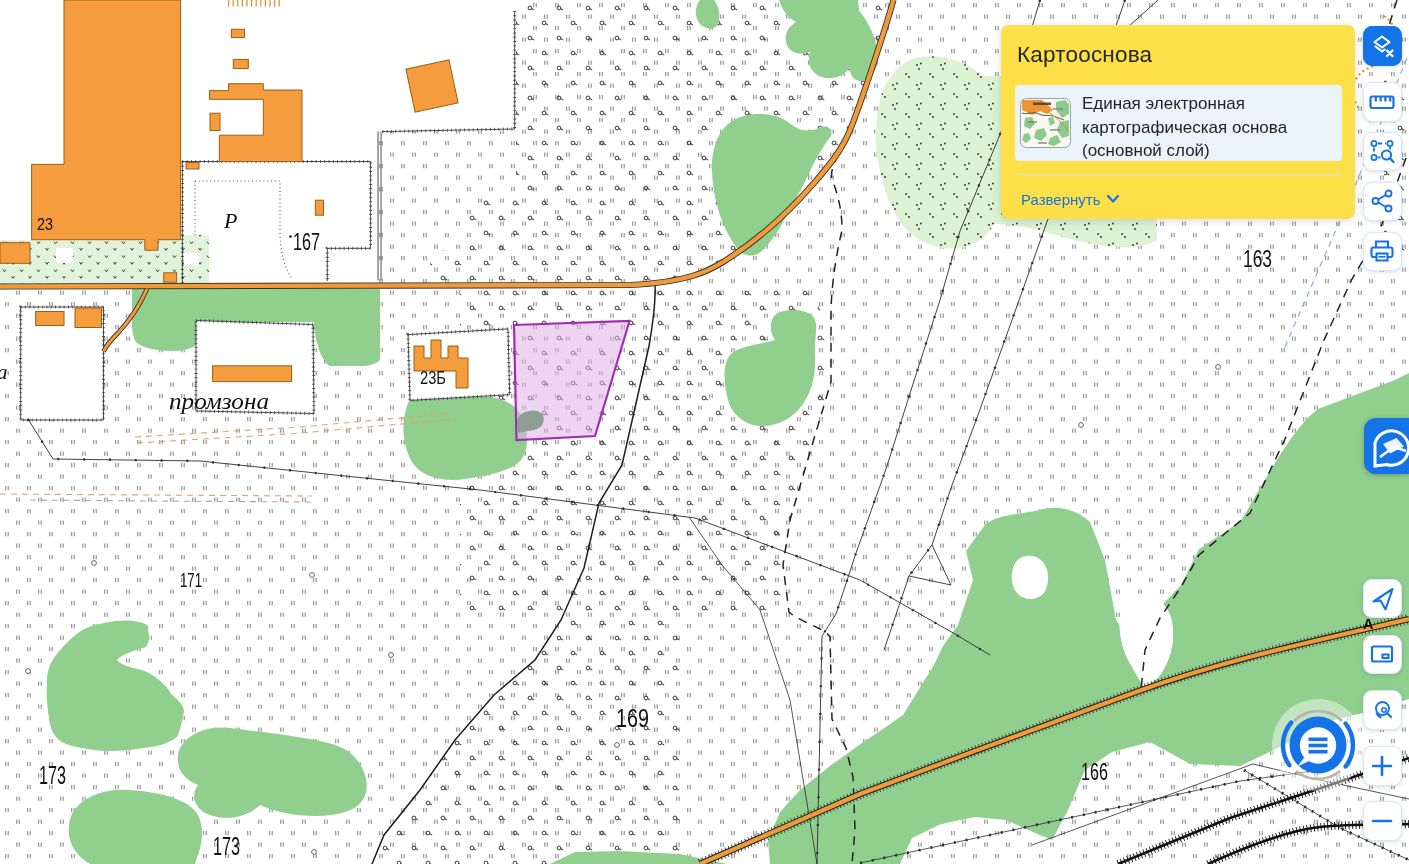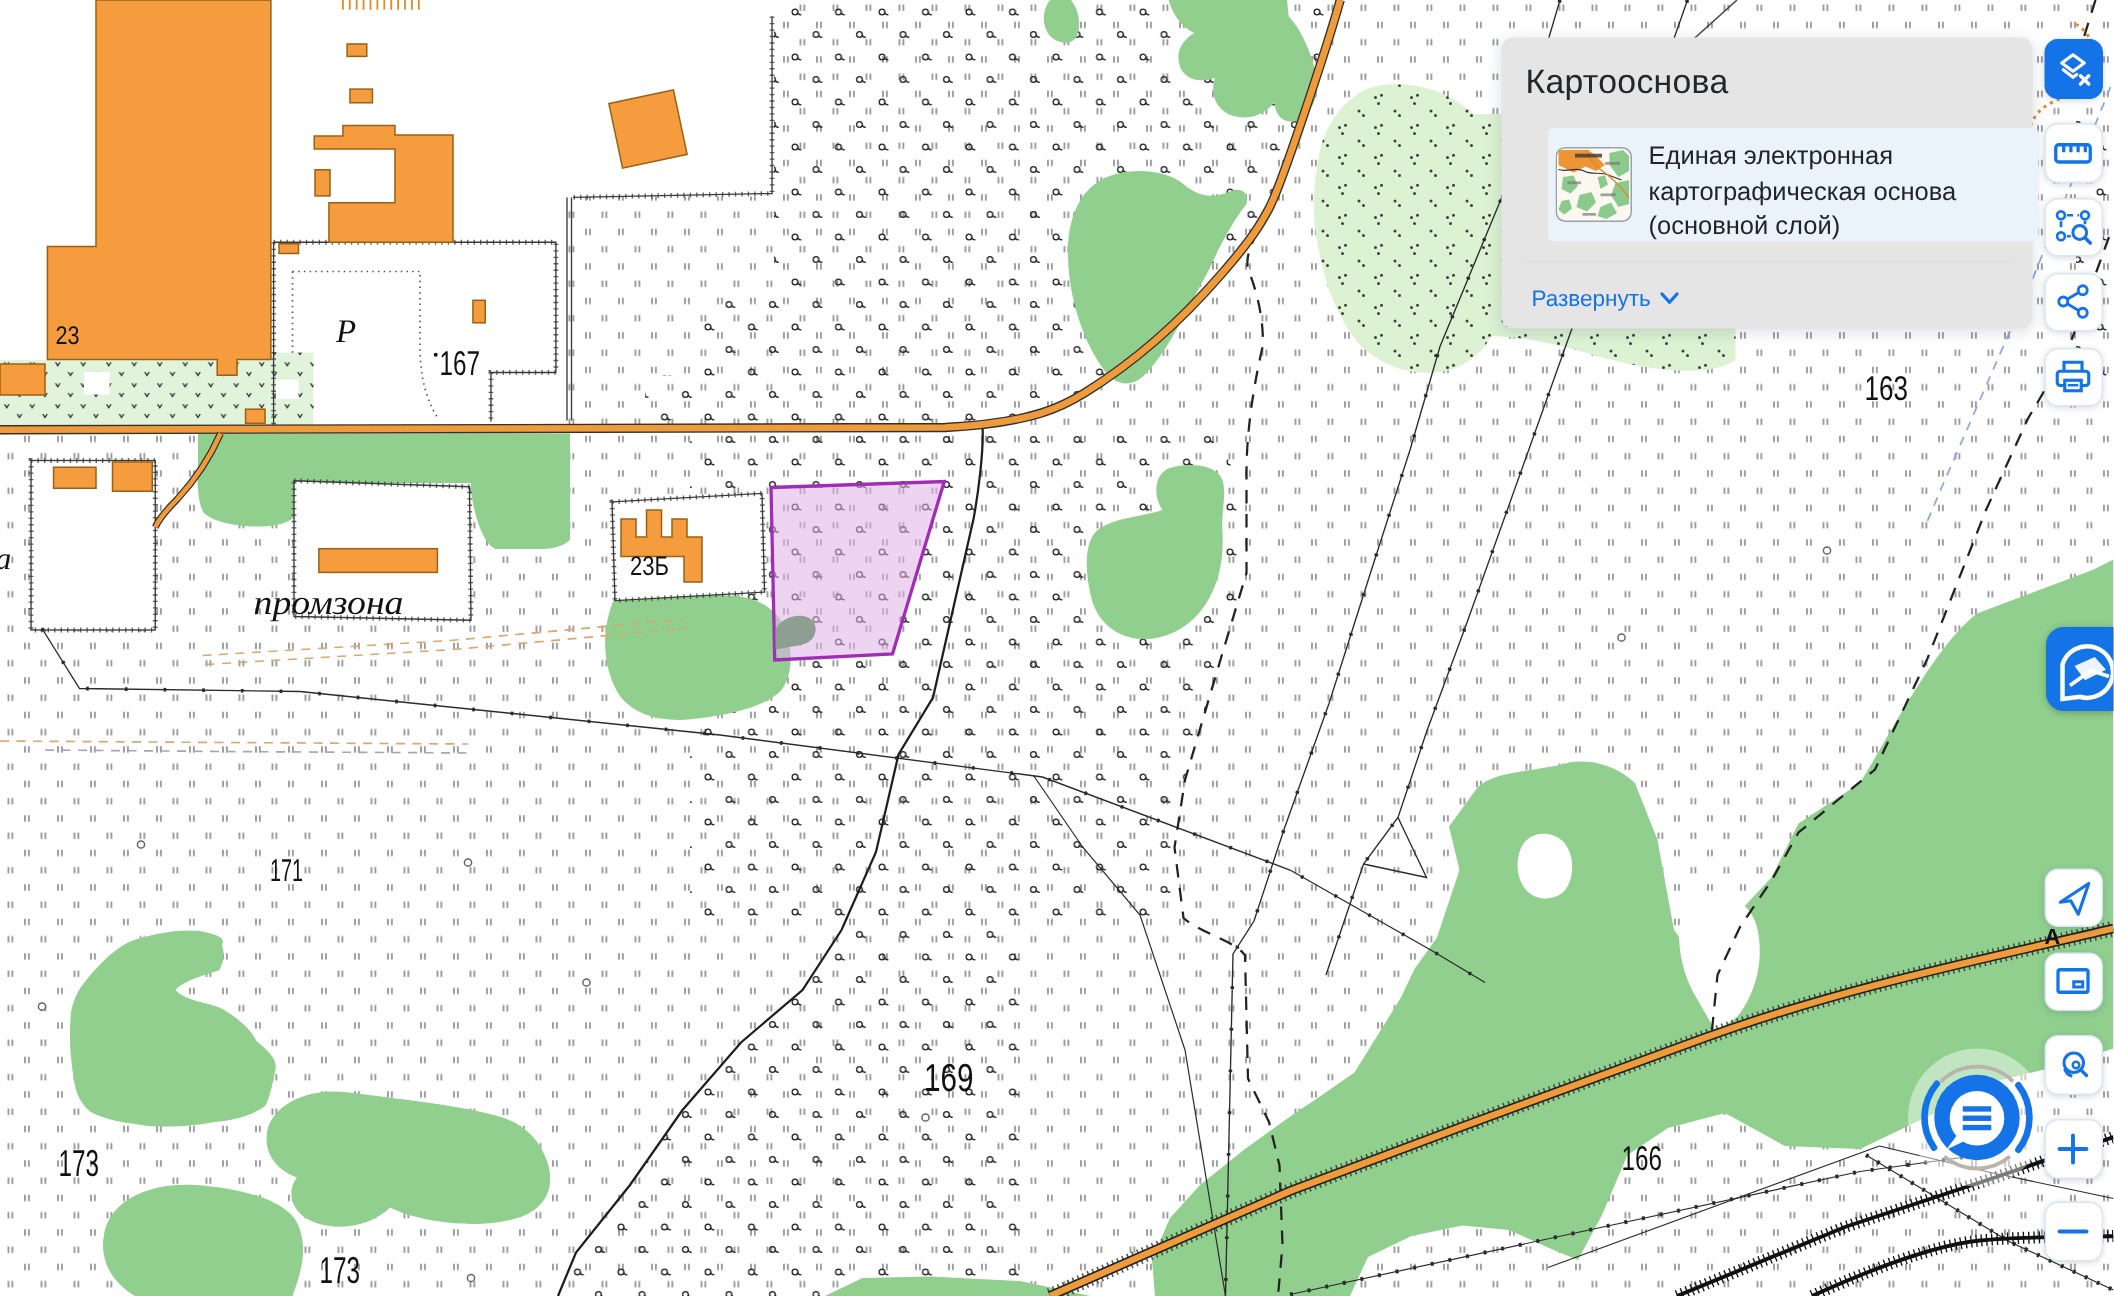--- a/index.html
+++ b/index.html
@@ -295,25 +295,25 @@
 <text x="616" y="727" font-size="26" lengthAdjust="spacingAndGlyphs" textLength="33">169</text>
 
 <text x="1081" y="780" font-size="23" lengthAdjust="spacingAndGlyphs" textLength="27">166</text>
 
 <text x="1243" y="266.5" font-size="23" lengthAdjust="spacingAndGlyphs" textLength="29">163</text>
 
 <text x="1363" y="629" font-size="14.5" font-weight="bold">A</text>
 </g>
 </svg>
 
-<div style="position:absolute;left:1001px;top:25px;width:354px;height:194px;background:#e5e5e5;border-radius:8px;box-shadow:0 2px 10px rgba(30,50,80,.16);">
+<div style="position:absolute;left:1001px;top:25px;width:354px;height:194px;background:#fde047;border-radius:8px;box-shadow:0 2px 10px rgba(30,50,80,.16);">
 
   <div style="position:absolute;left:16px;top:17px;font-size:22.5px;color:#23272b;letter-spacing:0.2px;">Картооснова</div>
 
-  <div style="position:absolute;left:14px;top:60px;width:327px;height:76px;background:#EAF2FA;border-radius:4px;margin-left:17px;">
+  <div style="position:absolute;left:14px;top:60px;width:327px;height:76px;background:#EAF2FA;border-radius:4px;">
 
     <svg style="position:absolute;left:5px;top:13px;" width="51" height="50" viewBox="0 0 51 50">
       <rect x="0.5" y="0.5" width="50" height="49" rx="6" fill="#faf8f1" stroke="#97a2ad" stroke-width="1"></rect>
       <path d="M2,2 L22,2 L28,7 L33,12 L27,16 L20,13 L12,17 L6,14 L2,12 Z" fill="#ED9435"></path>
       <path d="M36,4 L45,2 L49,6 L49,16 L42,20 L36,12 Z" fill="#8cc98c"></path>
       <path d="M40,24 L49,22 L49,38 L42,40 L37,32 Z" fill="#8cc98c"></path>
       <path d="M5,20 L12,19 L15,26 L10,31 L4,28 Z" fill="#8cc98c"></path>
       <path d="M16,32 L24,30 L27,37 L21,43 L14,40 Z" fill="#8cc98c"></path>
       <path d="M30,40 L37,37 L41,44 L34,48 L28,46 Z" fill="#8cc98c"></path>
       <path d="M4,36 L9,35 L11,41 L6,45 L2,42 Z" fill="#8cc98c"></path>

